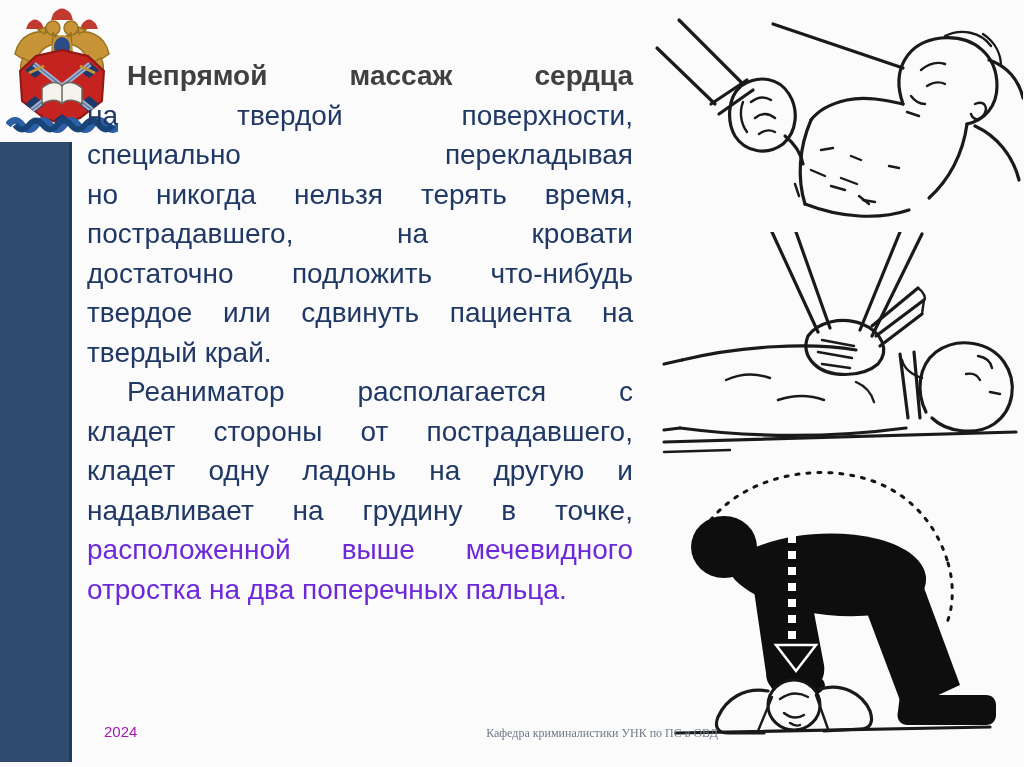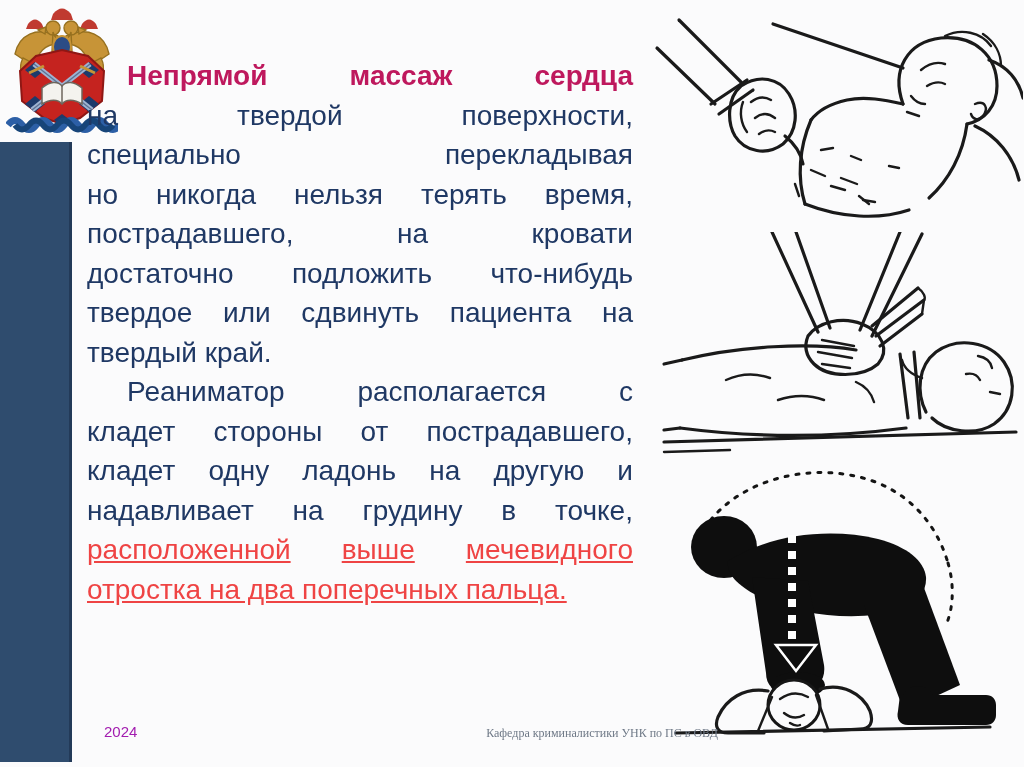--- a/index.html
+++ b/index.html
@@ -16,22 +16,22 @@
   
   .emblem{position:absolute;left:6px;top:2px;width:112px;height:132px;}
   
   .text-block{
     position:absolute;left:87px;top:56px;width:546px;
     font-size:28px;line-height:39.5px;color:#1F3864;
   }
   .tl{height:39.5px;white-space:nowrap;}
   .tl.just{display:flex;justify-content:space-between;}
   .tl.ind{padding-left:40px;}
-  .tl.title{color:#be185d;font-weight:700;}
-  .tl.red{color:#ef4444;text-decoration:underline;}
+  .tl.title{color:#404040;font-weight:700;}
+  .tl.red{color:#6d28d9;}
   
   .illo{position:absolute;}
   .ln{fill:none;stroke:#1a1a1a;stroke-width:3.2;stroke-linecap:round;stroke-linejoin:round;}
   .lnthin{fill:none;stroke:#1a1a1a;stroke-width:2.4;stroke-linecap:round;stroke-linejoin:round;}
   .sil{fill:#0e0e0e;stroke:none;}
   .dash{fill:none;stroke:#141414;stroke-width:3;stroke-linecap:round;stroke-dasharray:3 8;}
   
   .footer-year{
     position:absolute;left:104px;top:723px;
     font-family:Liberation Sans, sans-serif;font-size:15px;color:#a21caf;

